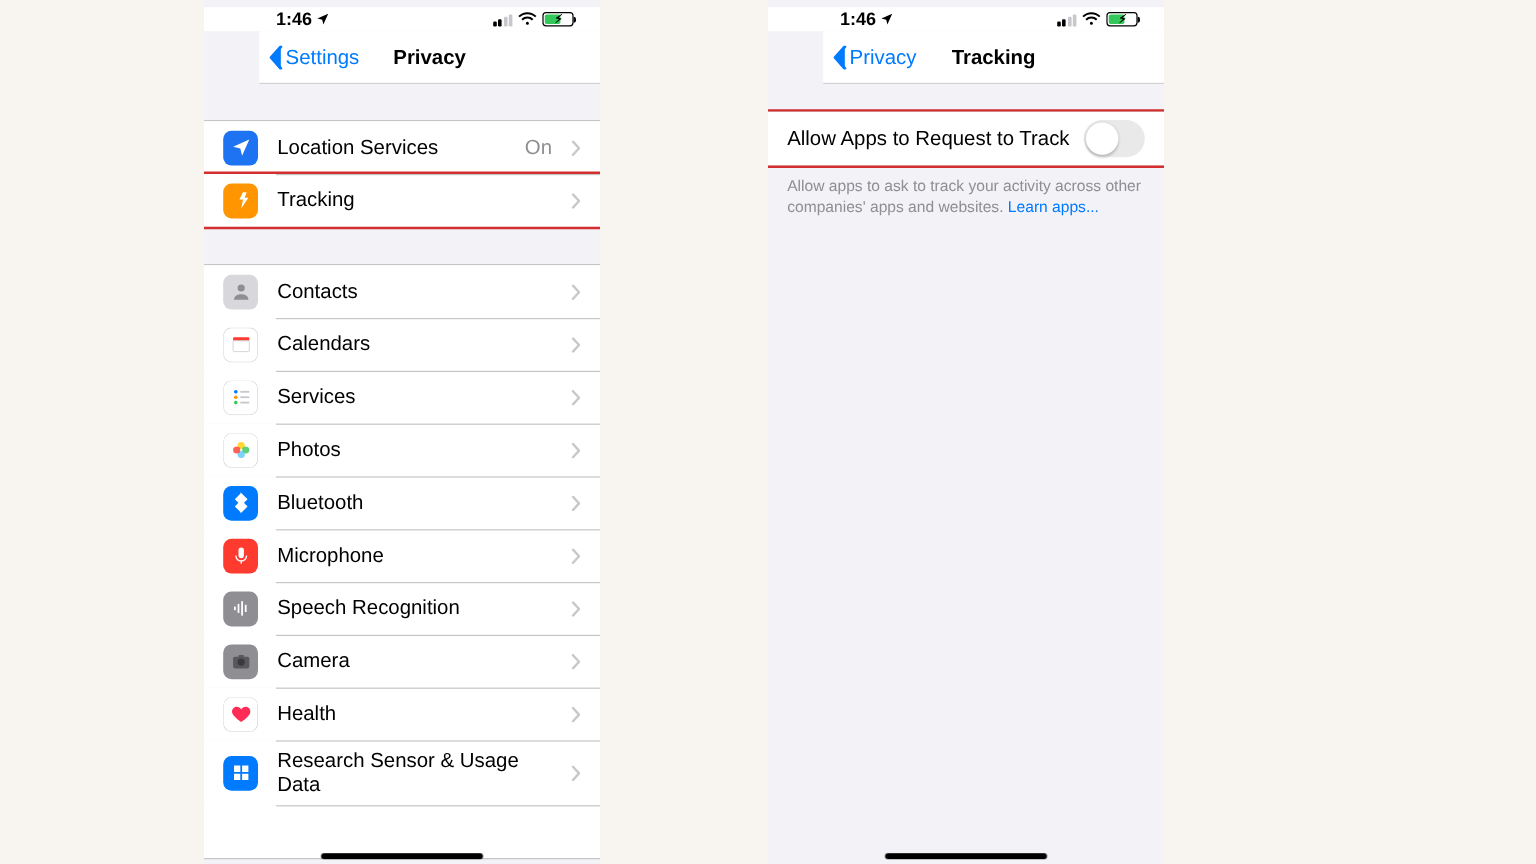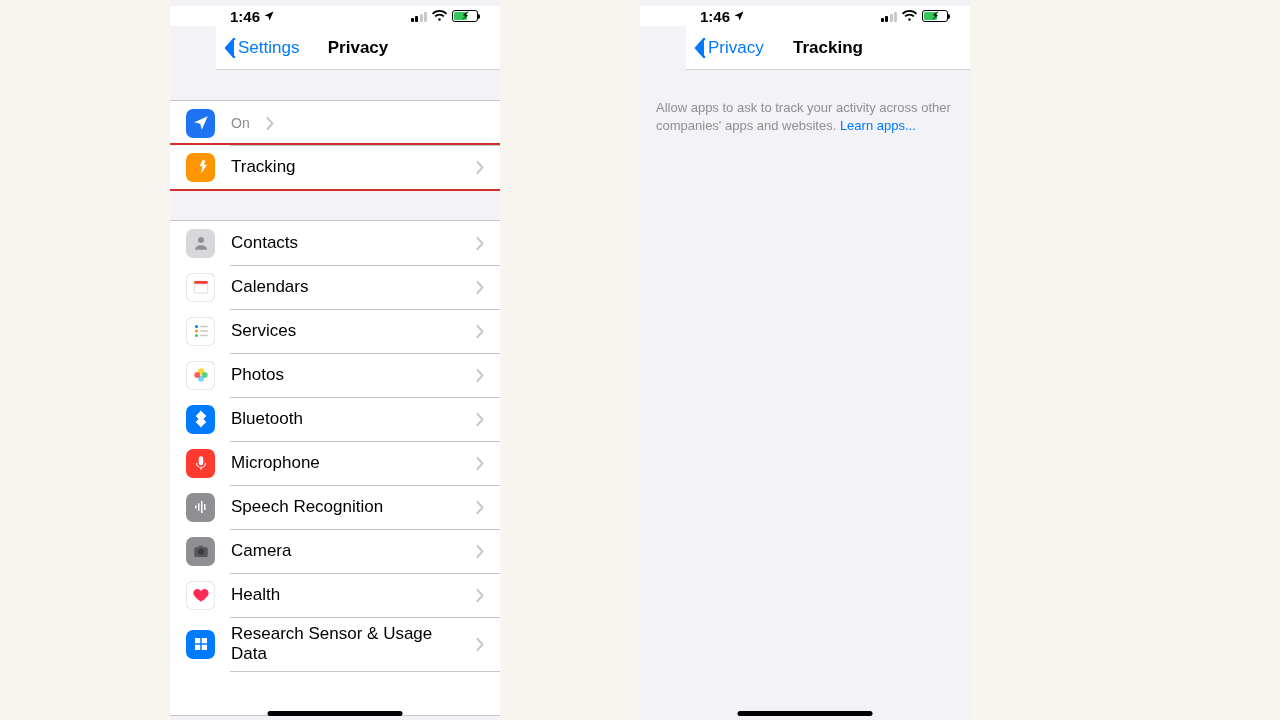--- a/index.html
+++ b/index.html
@@ -123,21 +123,21 @@
   .icon{
     width:29px;height:29px;
     border-radius:7px;
     display:flex;align-items:center;justify-content:center;
     color:#fff;
     flex:0 0 auto;
     font-size:16px;
   }
   .icon svg{width:18px;height:18px;}
   .cell .label{flex:1;font-size:17px;}
-  .cell .value{color:var(--sec);font-size:14px;}
+  .cell .value{color:var(--sec);font-size:17px;}
   .chev{color:#c7c7cc;}
   .chev svg{width:8px;height:13px;display:block;}
   .hl-box{
     position:absolute;
     border:2px solid var(--hl);
     border-radius:2px;
     pointer-events:none;
     z-index:5;
   }
   .footer-text{
@@ -223,20 +223,21 @@
   </div>
 
   <div class="content">
     <div class="group first" id="g1">
         <div class="cell">
           <div class="icon" style="background:#1e73f2;">
             <svg viewBox="0 0 24 24">
               <path fill="#fff" d="M3 11l18-8-8 18-2-8-8-2z"></path>
             </svg>
           </div>
+          <span class="label">Location Services</span>
           <span class="value">On</span>
           <span class="chev">
             <svg viewBox="0 0 8 13">
               <path fill="none" stroke="currentColor" stroke-width="2" stroke-linecap="round" stroke-linejoin="round" d="M1.5 1l5 5.5-5 5.5"></path>
             </svg>
           </span>
         </div>
         <div class="cell" style="position: relative;">
           <div class="icon" style="background:#ff9500;">
             <svg viewBox="0 0 24 24">
@@ -436,18 +437,25 @@
       <svg viewBox="0 0 12 20">
           <path fill="currentColor" d="M10 1L2 10l8 9" stroke="currentColor" stroke-width="2.5" stroke-linecap="round" stroke-linejoin="round"></path>
         </svg>
       <span>Privacy</span>
     </div>
     <div class="title">Tracking</div>
   </div>
 
   <div class="content" style="position:relative;">
     <div style="height:22px;"></div>
+    <div class="tog-cell" style="position:relative;">
+      <span>Allow Apps to Request to Track</span>
+      <div class="switch">
+          <div class="knob"></div>
+        </div>
+      <div class="hl-box" style="left:-2px;right:-2px;top:-2px;bottom:-2px;"></div>
+    </div>
     <div class="footer-text">
       <span>Allow apps to ask to track your activity across other companies' apps and websites. </span><a>Learn apps...</a>
     </div>
   </div>
   <div class="home-ind"></div>
 </div>
 
 </body></html>

